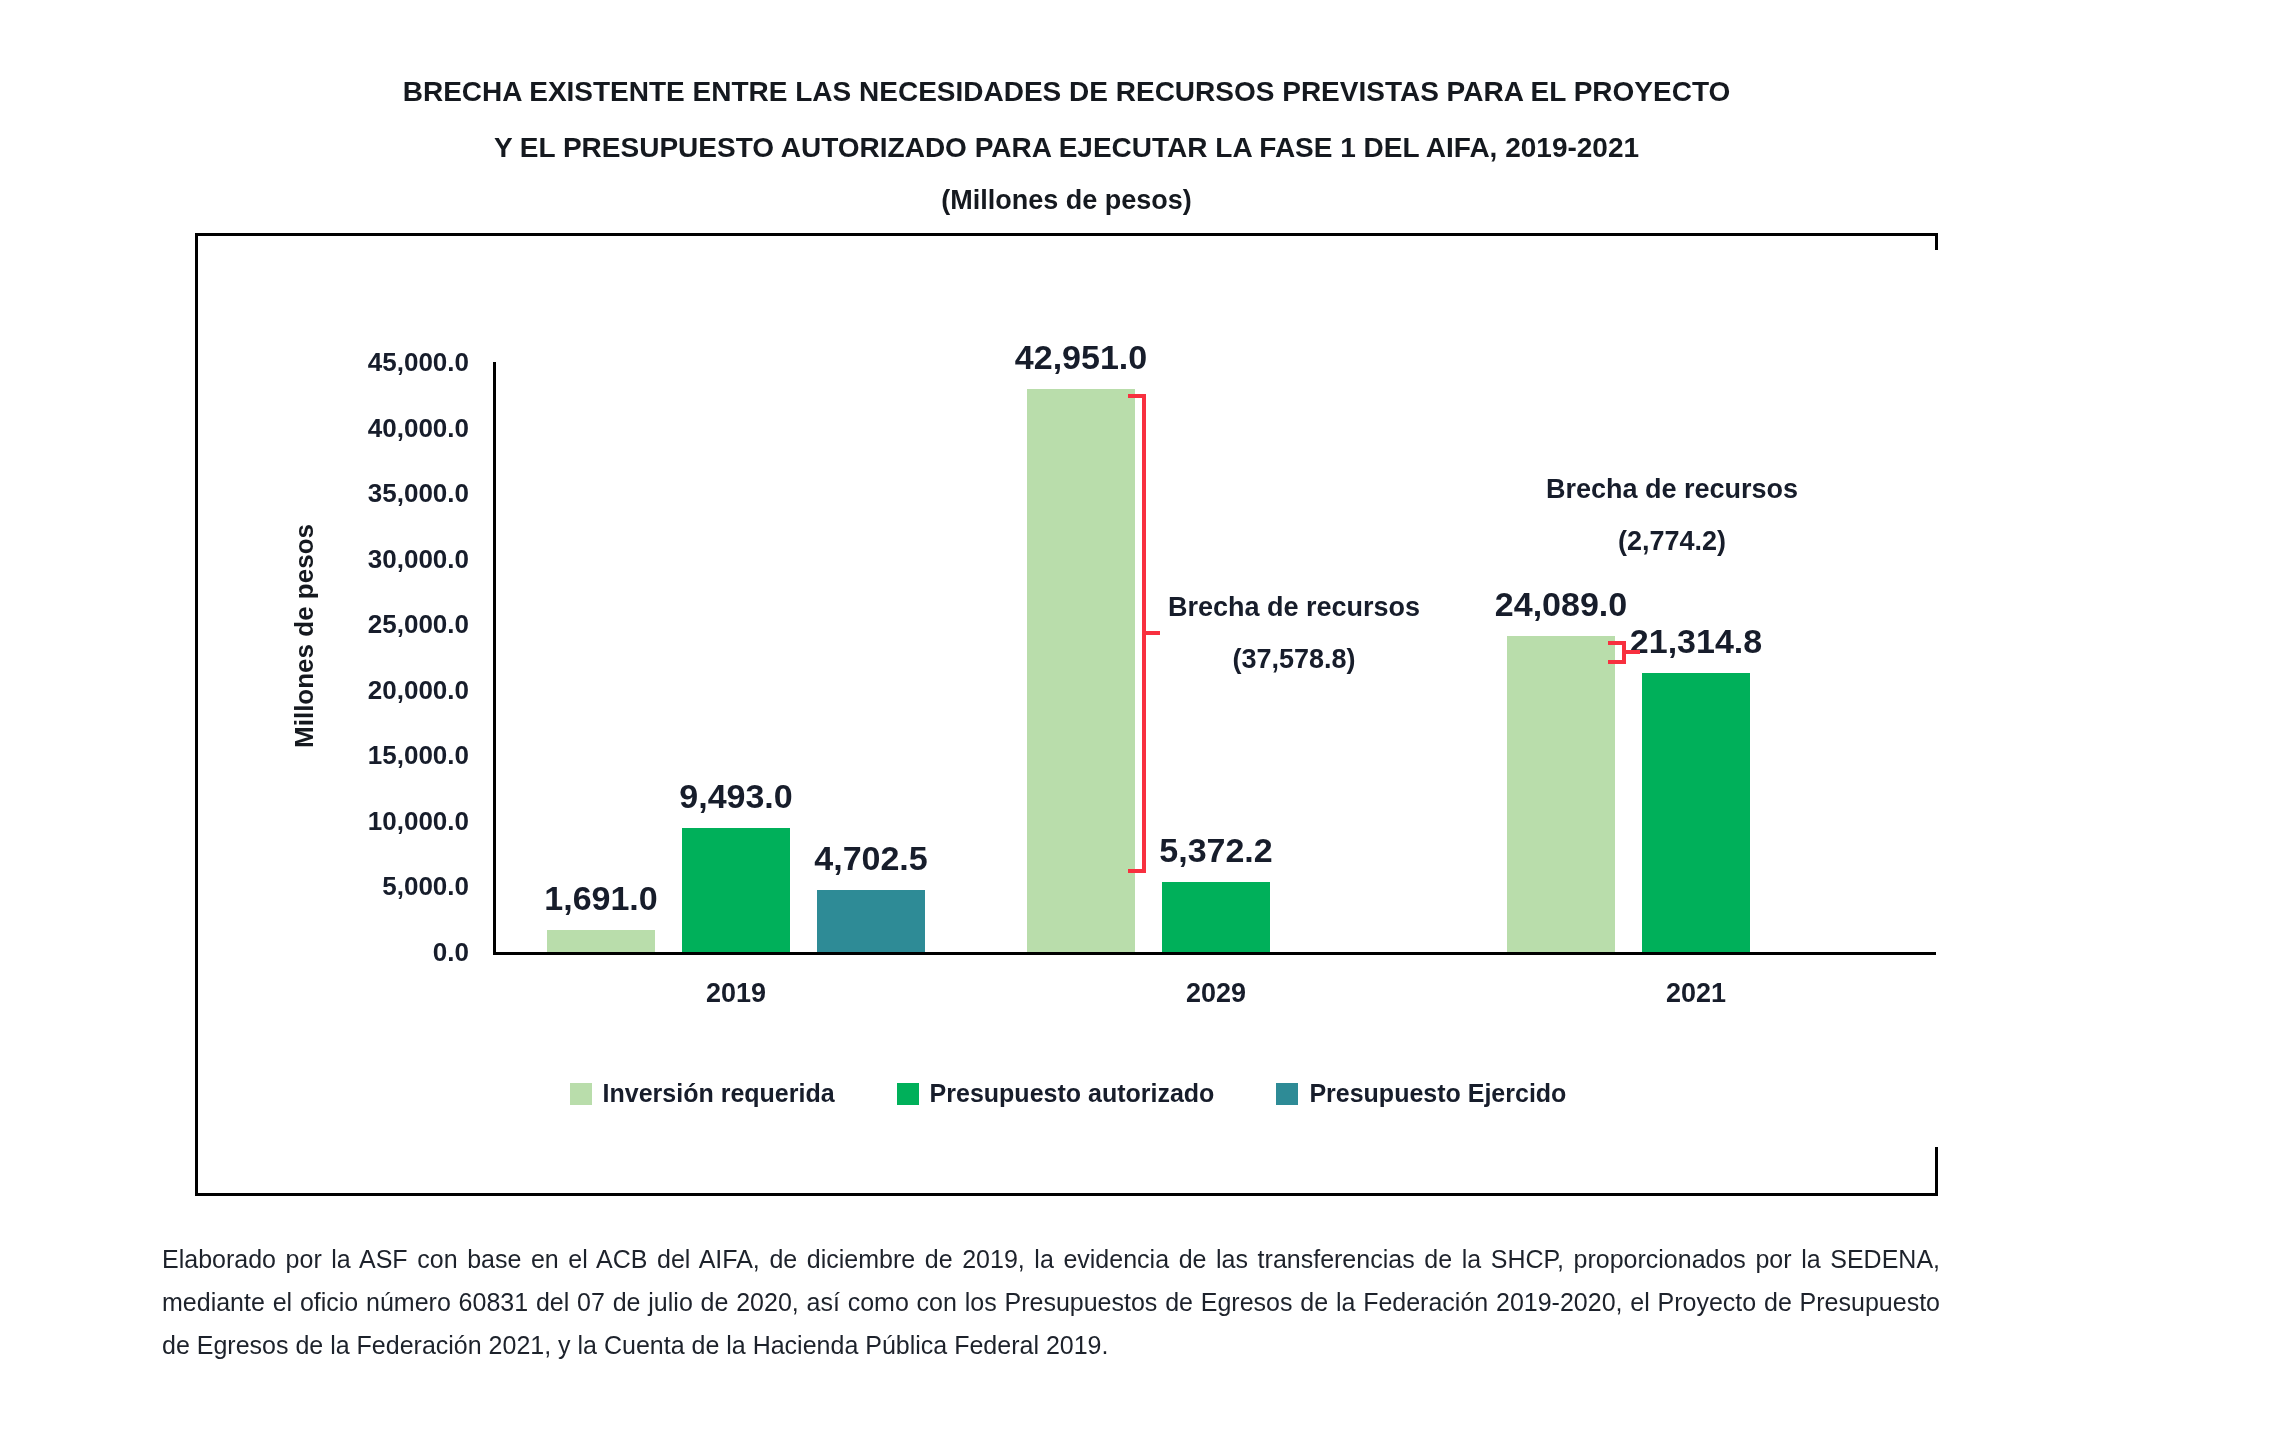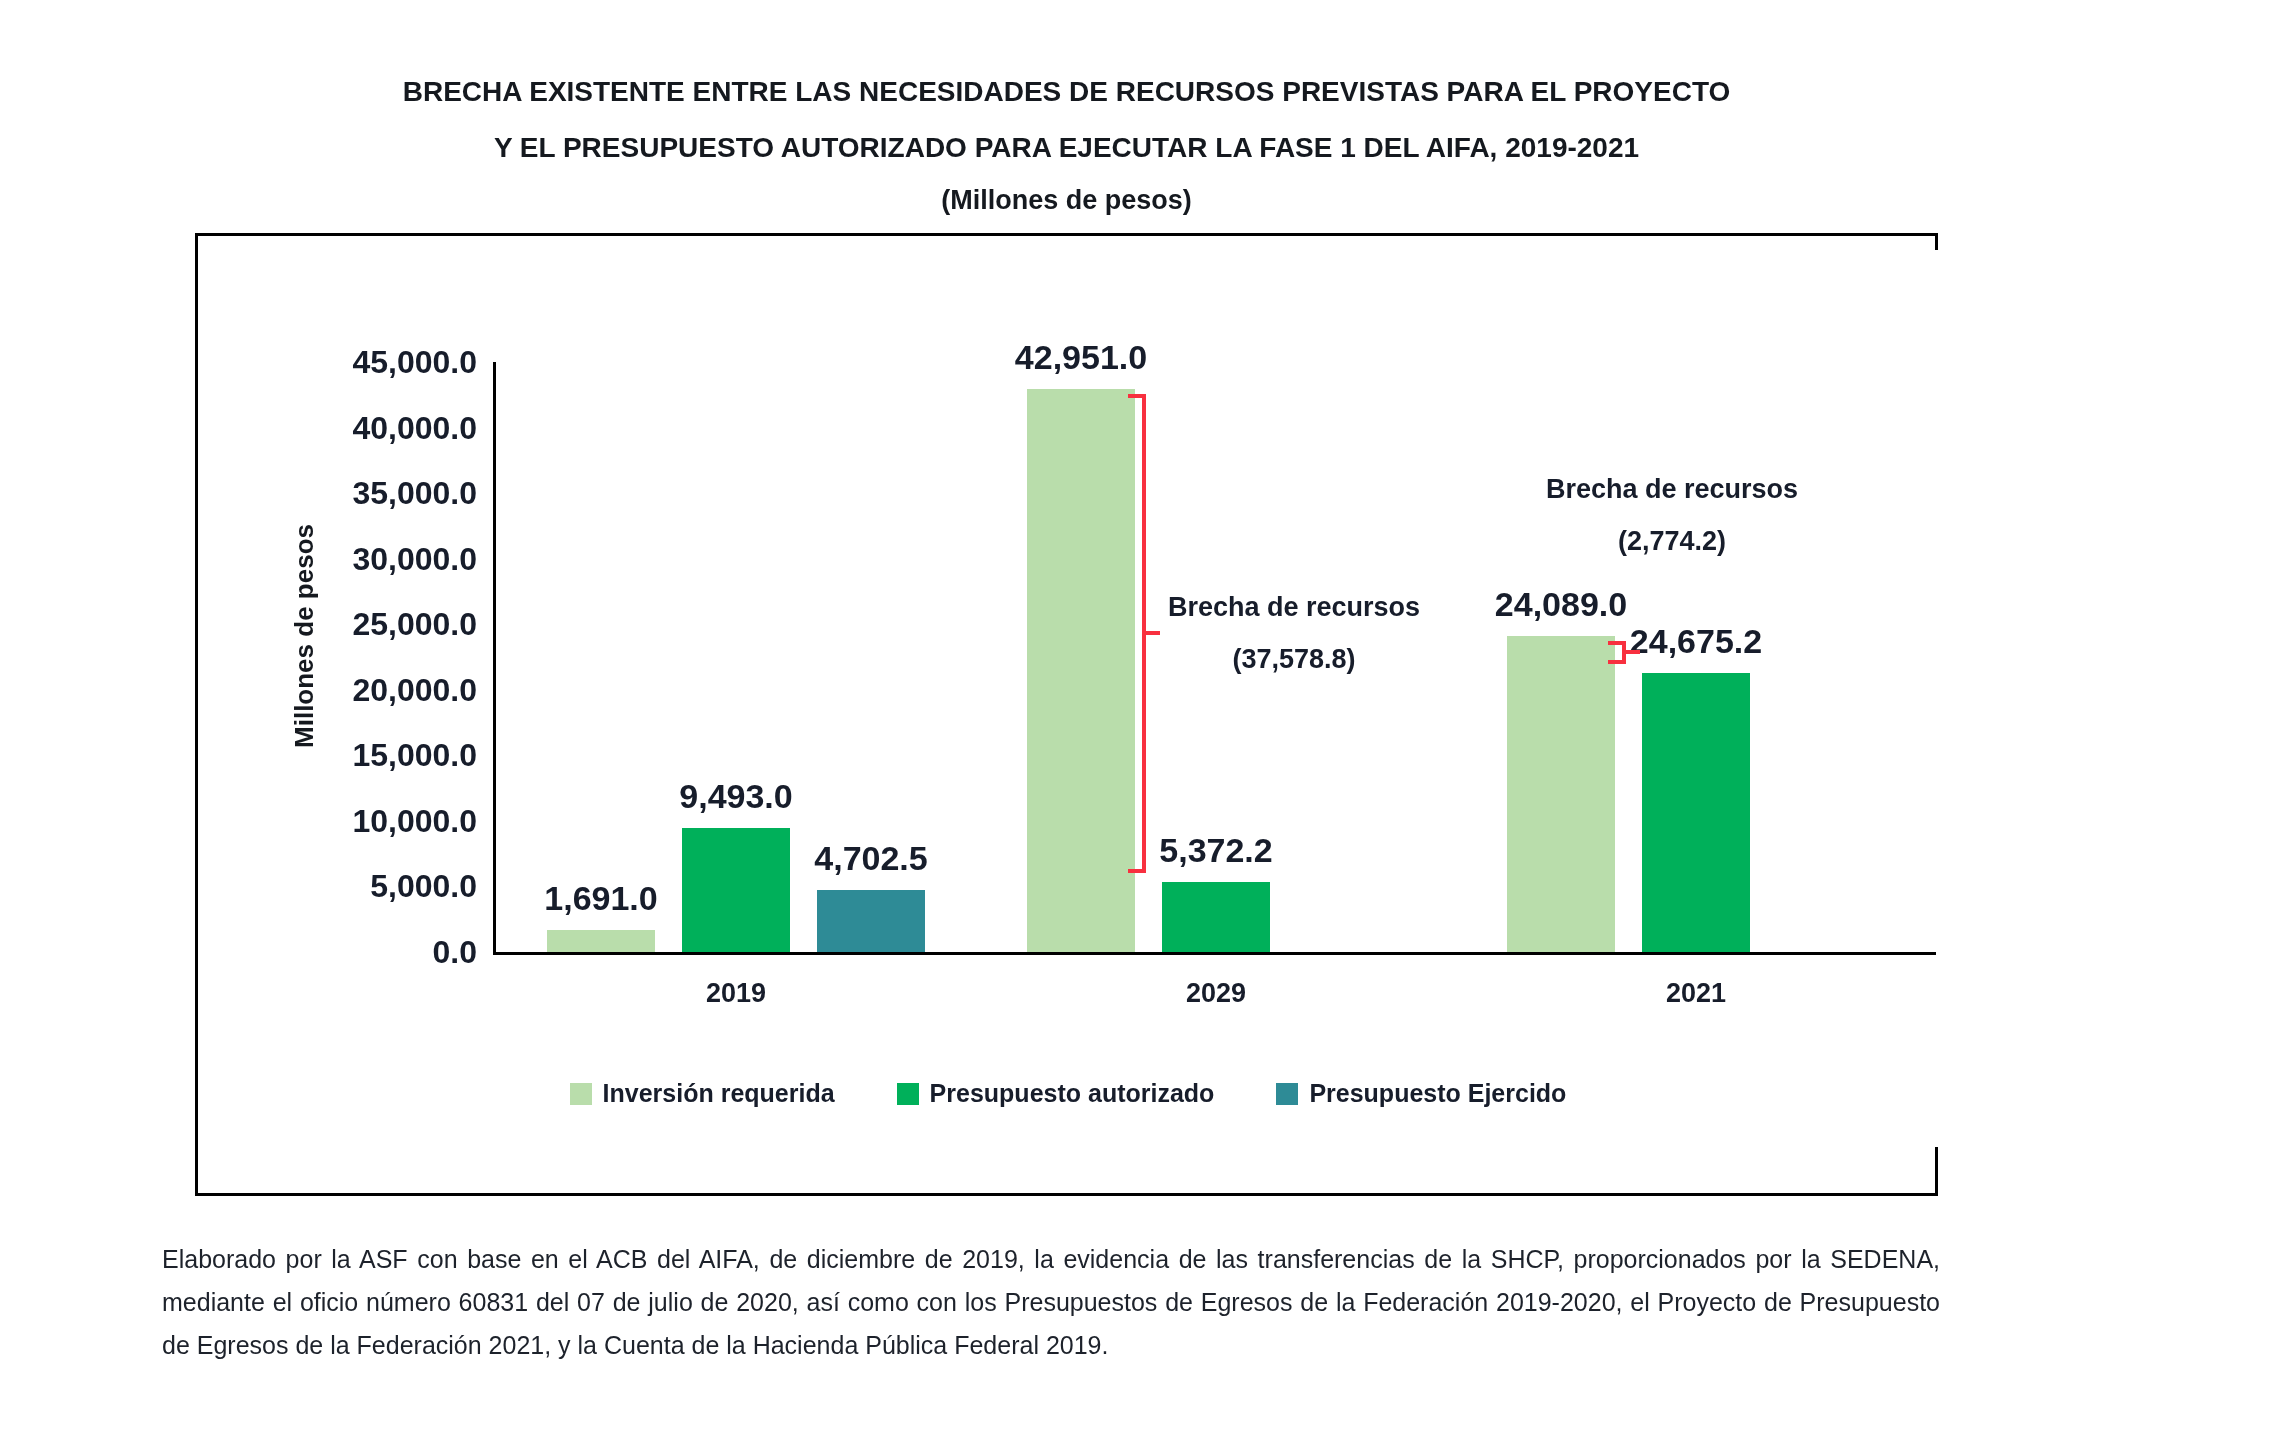--- a/index.html
+++ b/index.html
@@ -15,21 +15,21 @@
   .chart-box{position:absolute;left:195px;top:233px;width:1743px;height:963px;box-sizing:border-box;
     border-left:3px solid #000;border-top:3px solid #000;border-bottom:3px solid #000;background:#fff;}
   .stub{position:absolute;right:0;width:3px;background:#000;}
   .stub-top{top:0;height:14px;}
   .stub-bottom{bottom:0;height:46px;}
 
   .y-title{position:absolute;left:106px;top:400px;transform:translate(-50%,-50%) rotate(-90deg);
     font-weight:bold;font-size:26px;white-space:nowrap;color:#15191f;}
 
   .yticks{position:absolute;left:0;top:126px;width:283px;height:590px;}
-  .ytick{position:absolute;right:4px;font-weight:bold;font-size:32px;line-height:30px;white-space:nowrap;color:#171d2b;}
+  .ytick{position:absolute;right:12px;font-weight:bold;font-size:26px;line-height:30px;white-space:nowrap;color:#171d2b;}
 
   .plot{position:absolute;left:295px;top:126px;width:1440px;height:590px;
     border-left:3px solid #000;border-bottom:3px solid #000;}
   .bar{position:absolute;bottom:0;}
   .bar-label{position:absolute;transform:translateX(-50%);font-weight:bold;font-size:34px;white-space:nowrap;color:#171d2b;}
 
   .xlabels .xlabel{position:absolute;top:742px;transform:translateX(-50%);font-weight:bold;font-size:27px;color:#171d2b;}
 
   .legend{position:absolute;left:0;right:0;top:843px;display:flex;justify-content:center;align-items:center;gap:62px;}
   .lg-item{display:flex;align-items:center;gap:11px;}
@@ -87,21 +87,21 @@
         <div class="bar-label" style="left: 105px; bottom: 34.1709px;">1,691.0</div>
         <div class="bar" style="left: 531px; width: 108px; height: 563.135px; background: rgb(185, 221, 171);"></div>
         <div class="bar-label" style="left: 585px; bottom: 575.135px;">42,951.0</div>
         <div class="bar" style="left: 1011px; width: 108px; height: 315.834px; background: rgb(185, 221, 171);"></div>
         <div class="bar-label" style="left: 1065px; bottom: 327.834px;">24,089.0</div>
         <div class="bar" style="left: 186px; width: 108px; height: 124.464px; background: rgb(0, 176, 90);"></div>
         <div class="bar-label" style="left: 240px; bottom: 136.464px;">9,493.0</div>
         <div class="bar" style="left: 666px; width: 108px; height: 70.4355px; background: rgb(0, 176, 90);"></div>
         <div class="bar-label" style="left: 720px; bottom: 82.4355px;">5,372.2</div>
         <div class="bar" style="left: 1146px; width: 108px; height: 279.461px; background: rgb(0, 176, 90);"></div>
-        <div class="bar-label" style="left: 1200px; bottom: 291.461px;">24,675.2</div>
+        <div class="bar-label" style="left: 1200px; bottom: 291.461px;">21,314.8</div>
         <div class="bar" style="left: 321px; width: 108px; height: 61.655px; background: rgb(46, 139, 150);"></div>
         <div class="bar-label" style="left: 375px; bottom: 73.655px;">4,702.5</div>
         <div class="bracket" style="left: 646px; top: 31.8647px; height: 478.7px; background: rgb(248, 48, 63);">
           <div class="btick btick-top"></div>
           <div class="btick btick-bot"></div>
           <div class="btick btick-mid"></div>
         </div>
         <div class="ann ann-tall" style="left: 672px; top: 271.215px;">
           <div class="ann-line">Brecha de recursos</div>
           <div class="ann-line">(37,578.8)</div>

